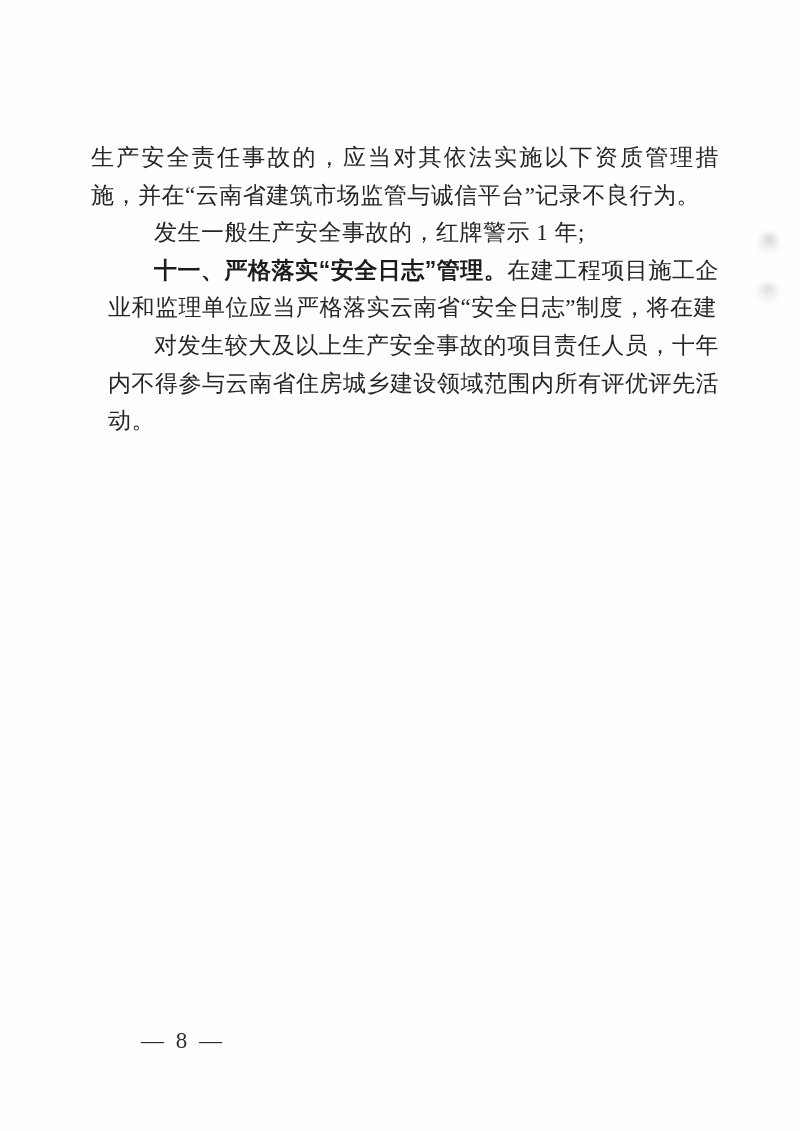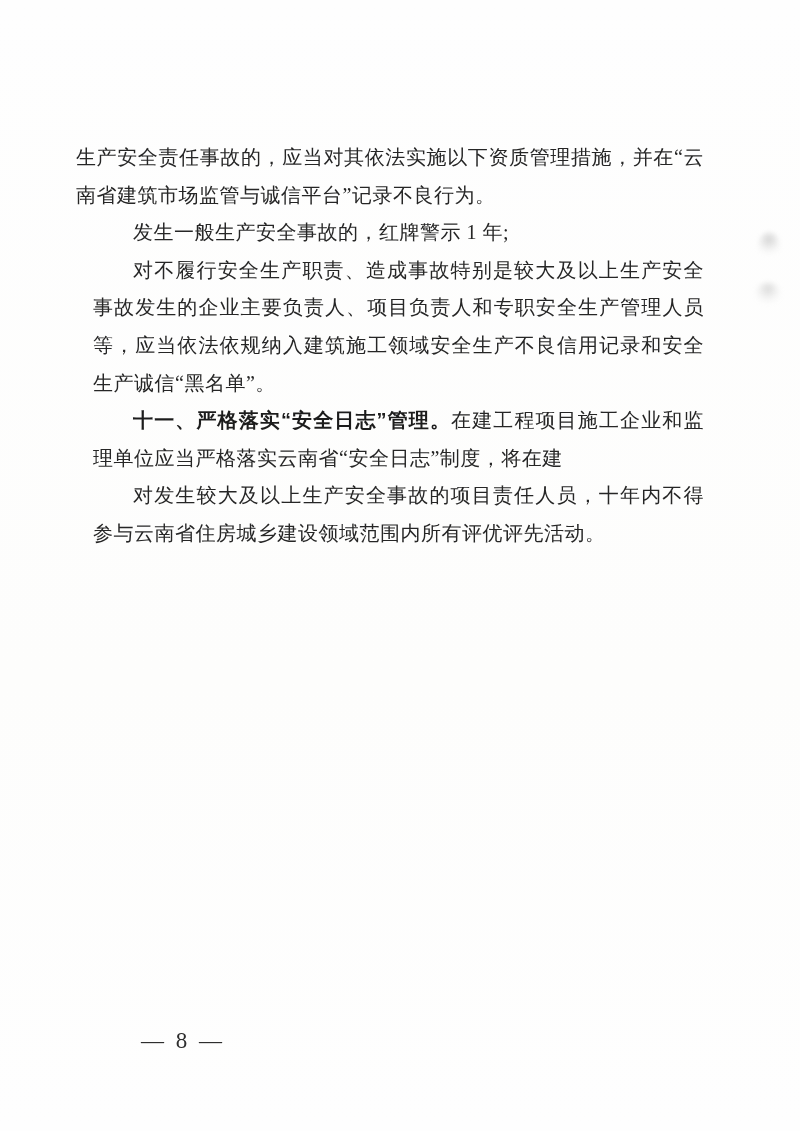--- a/index.html
+++ b/index.html
@@ -11,24 +11,24 @@
     font-family: "Liberation Serif", "DejaVu Serif", serif;
     overflow: hidden;
   }
   .page {
     position: absolute;
     inset: 0;
     background: linear-gradient(180deg, #fefefe 0%, #fdfdfc 60%, #fefefe 100%);
   }
   .doc-body {
     position: absolute;
-    left: 76px;
+    left: 91px;
     top: 139px;
     width: 628px;
-    font-size: 20px;
+    font-size: 23px;
     line-height: 37.6px;
     color: #262626;
     text-align: justify;
     letter-spacing: 0.5px;
   }
   p.para {
     margin: 0;
     padding: 0;
   }
   p.para.indent { text-indent: 2em; margin-left: 17px; }
@@ -61,20 +61,19 @@
     background: radial-gradient(circle at 50% 30%, rgba(150,150,150,0.32) 0%, rgba(200,200,200,0.14) 45%, rgba(255,255,255,0) 75%);
   }
 </style>
 </head>
 <body>
 
 <div class="page">
   <div class="doc-body" id="doc-body">
       <p class="para"><span class="seg">生产安全责任事故的，应当对其依法实施以下资质管理措施，并在“云南省建筑市场监管与诚信平台”记录不良行为。</span></p>
       <p class="para indent"><span class="seg">发生一般生产安全事故的，红牌警示 1 年;</span></p>
-      <p class="para indent"><span class="seg">对不履行安全生产职责、造成事故特别是较大及以上生产安全事故发生的企业主要负责人、项目负责人和专职安全生产管理人员等，应当依法依规纳入建筑施工领域安全生产不良信用记录和安全生产诚信“黑名单”。</span></p>
       <p class="para indent"><span class="seg bold">十一、严格落实“安全日志”管理。</span><span class="seg">在建工程项目施工企业和监理单位应当严格落实云南省“安全日志”制度，将在建</span></p>
       <p class="para indent"><span class="seg">对发生较大及以上生产安全事故的项目责任人员，十年内不得参与云南省住房城乡建设领域范围内所有评优评先活动。</span></p>
     </div>
   <div class="footer">— 8 —</div>
   <div class="artifact a1"></div>
   <div class="artifact a2"></div>
 </div>
 
 </body></html>

